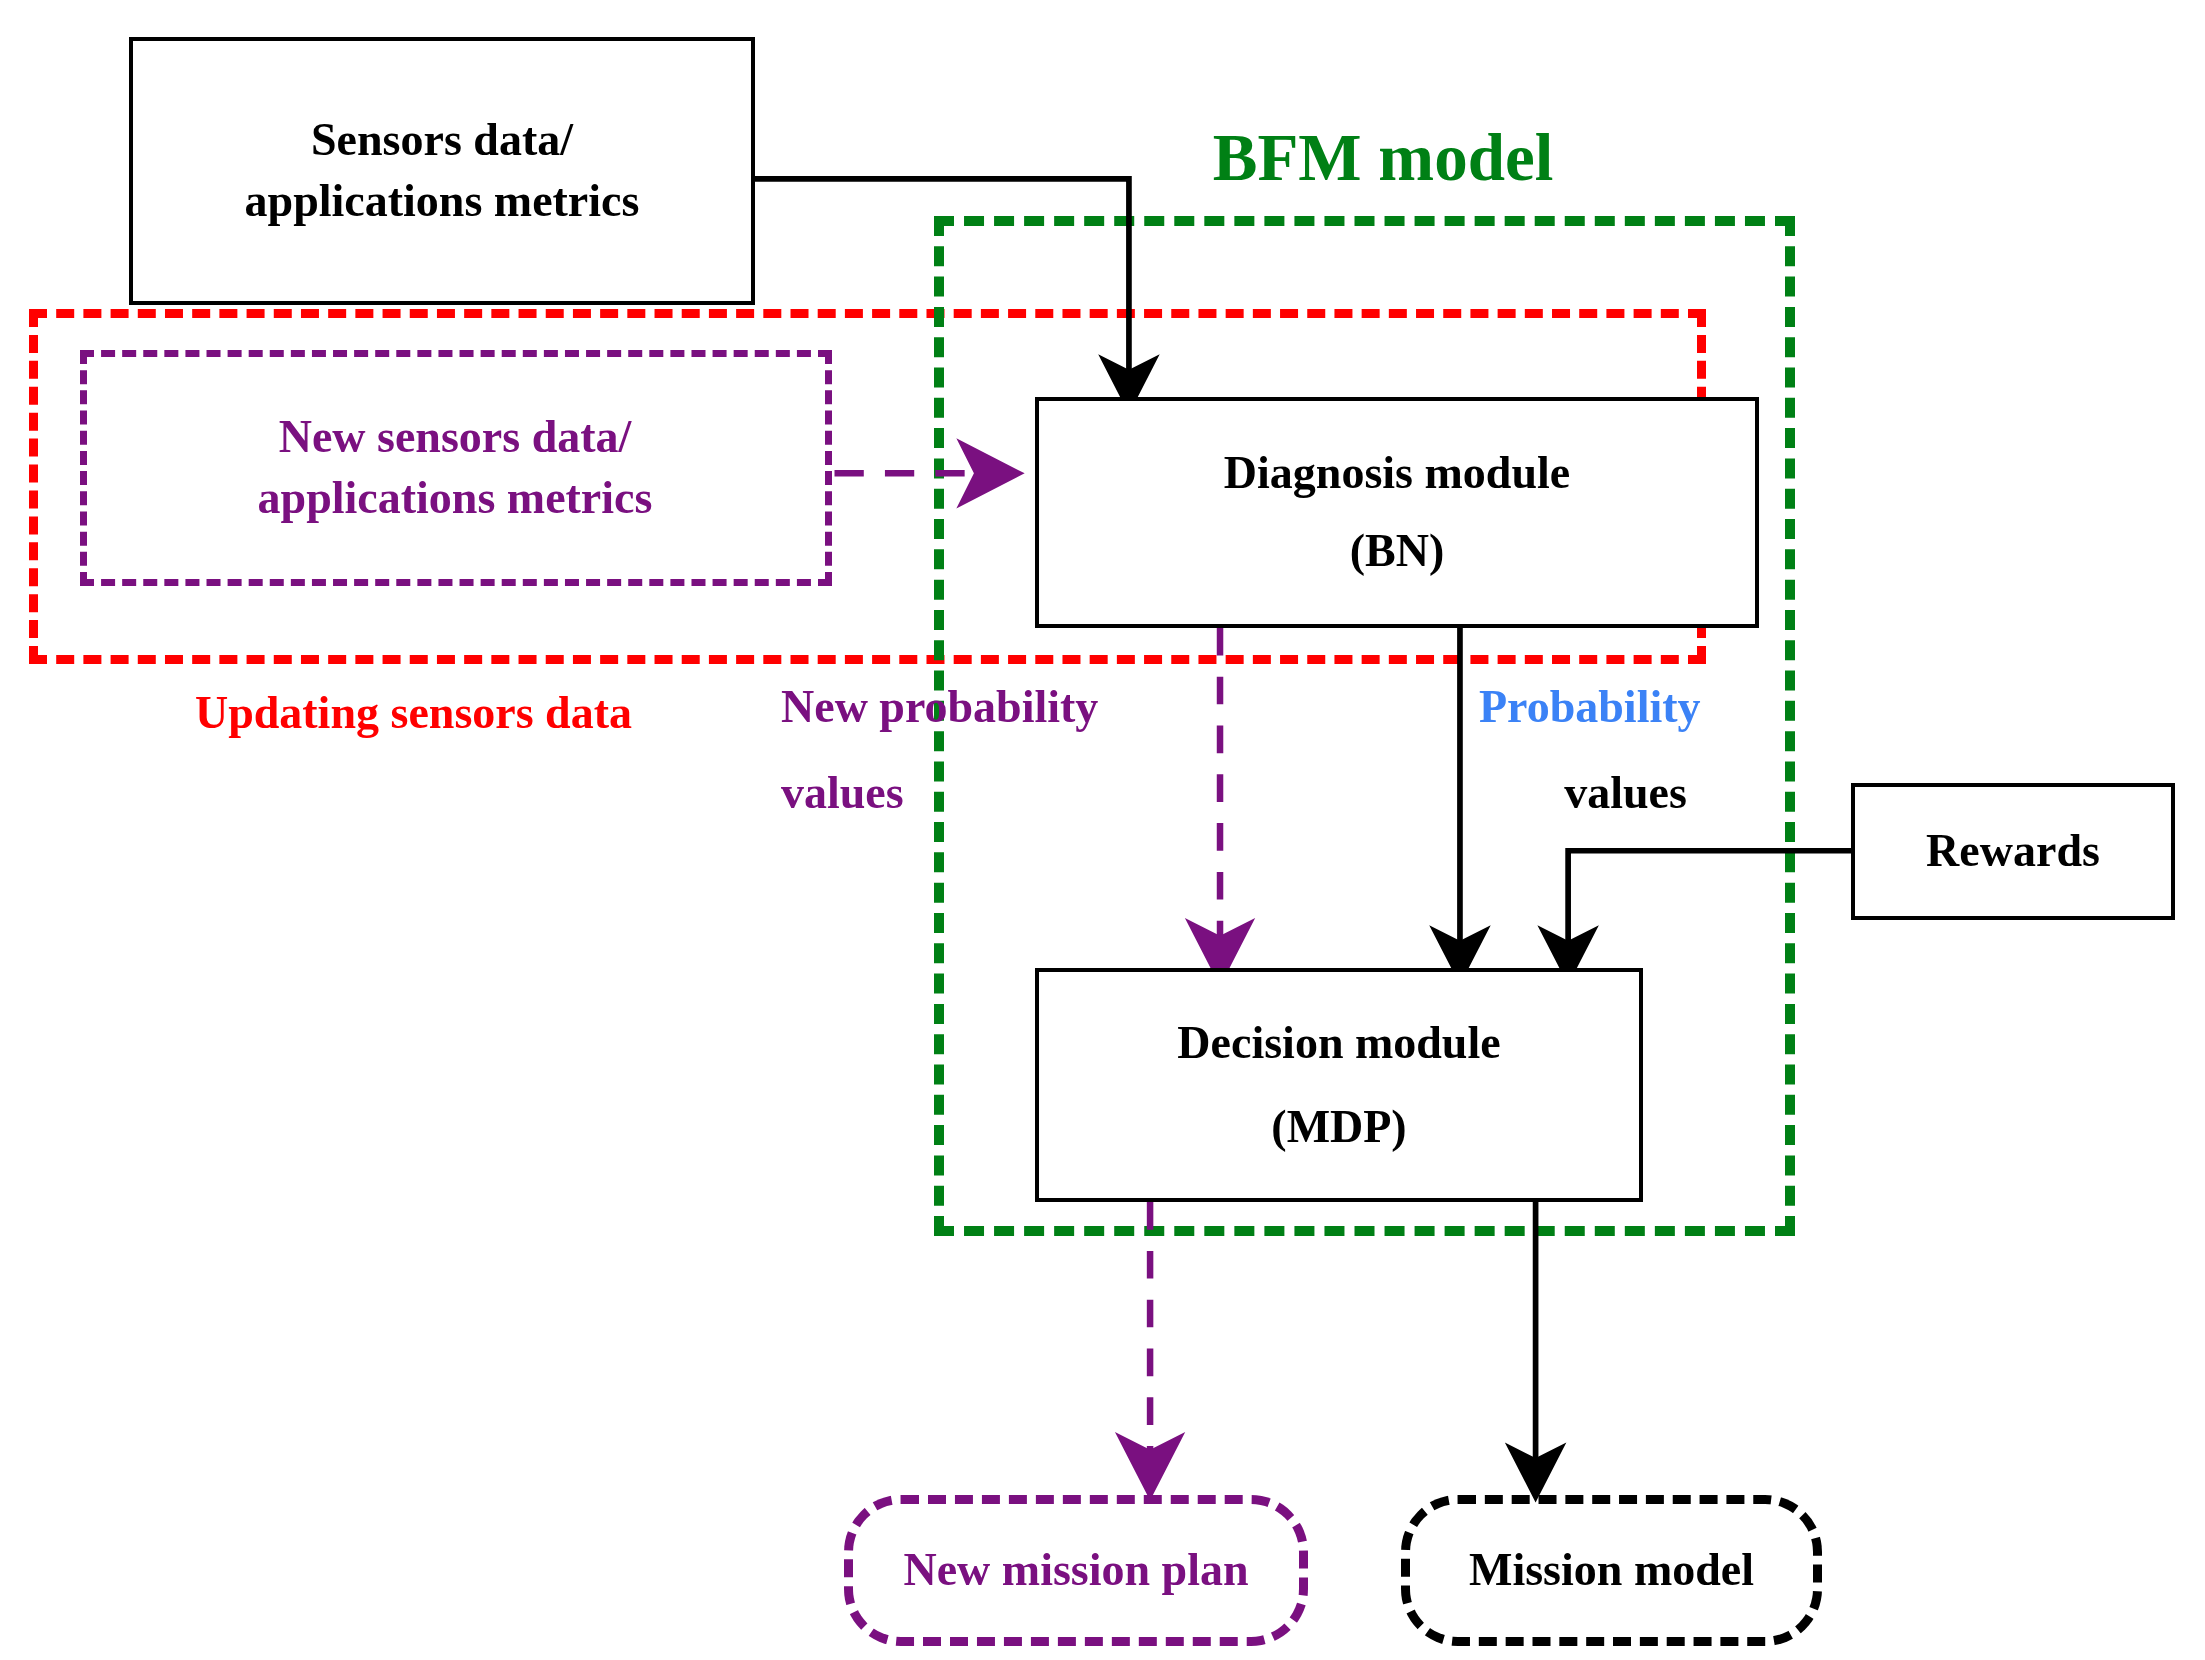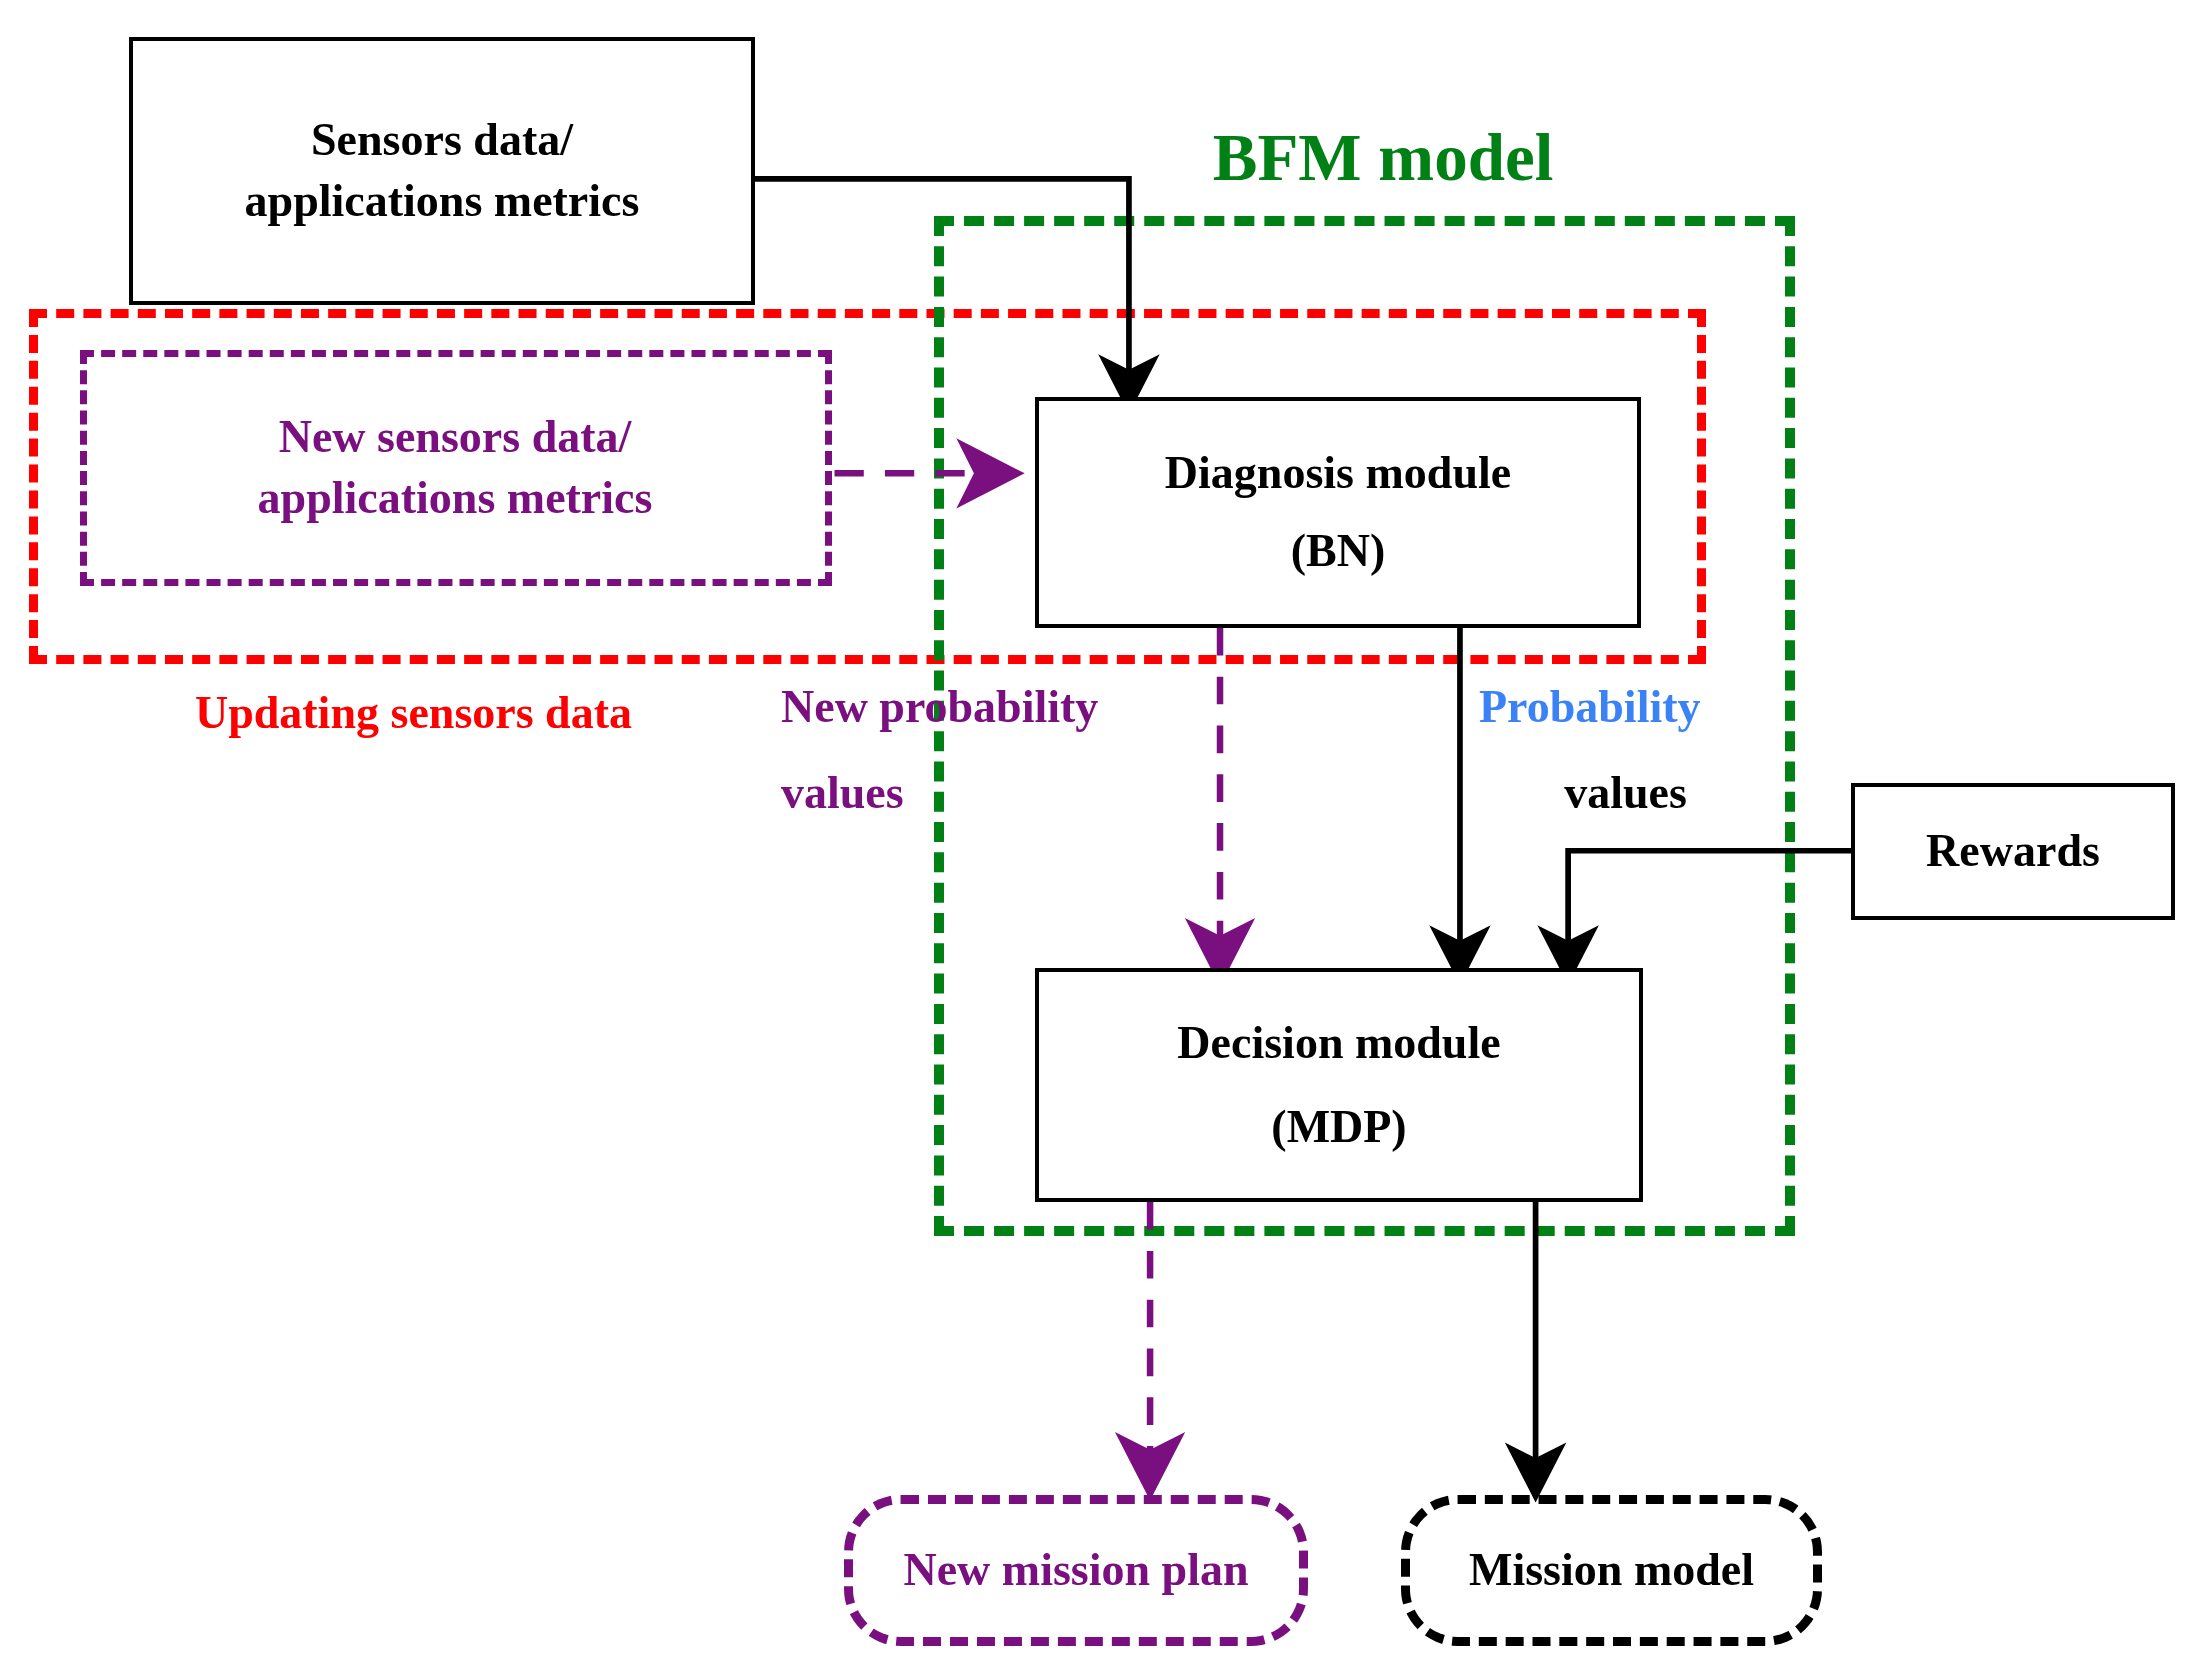--- a/index.html
+++ b/index.html
@@ -73,21 +73,21 @@
   <div class="box solid-box" style="left:129px;top:37px;width:626px;height:268px;">
     <div class="lbl" style="font-size:46px;color:#000000;">Sensors data/</div>
     <div class="lbl" style="font-size:46px;color:#000000;">applications metrics</div>
   </div>
 
   <div class="box" style="left:81px;top:351px;width:748px;height:233px;">
     <div class="lbl" style="font-size:46px;color:#7a1080;">New sensors data/</div>
     <div class="lbl" style="font-size:46px;color:#7a1080;">applications metrics</div>
   </div>
 
-  <div class="box solid-box" style="left:1035px;top:397px;width:606px;height:231px;text-align:center;">
+  <div class="box solid-box" style="left:1035px;top:397px;width:724px;height:231px;text-align:center;">
     <div class="lbl" style="font-size:46px;color:#000000;">Diagnosis module</div>
     <div class="lbl" style="font-size:46px;color:#000000;margin-top:17px;">(BN)</div>
   </div>
 
   <div class="box solid-box" style="left:1035px;top:968px;width:608px;height:234px;">
     <div class="lbl" style="font-size:46px;color:#000000;">Decision module</div>
     <div class="lbl" style="font-size:46px;color:#000000;margin-top:23px;">(MDP)</div>
   </div>
 
   <div class="box solid-box" style="left:1851px;top:783px;width:324px;height:137px;">

